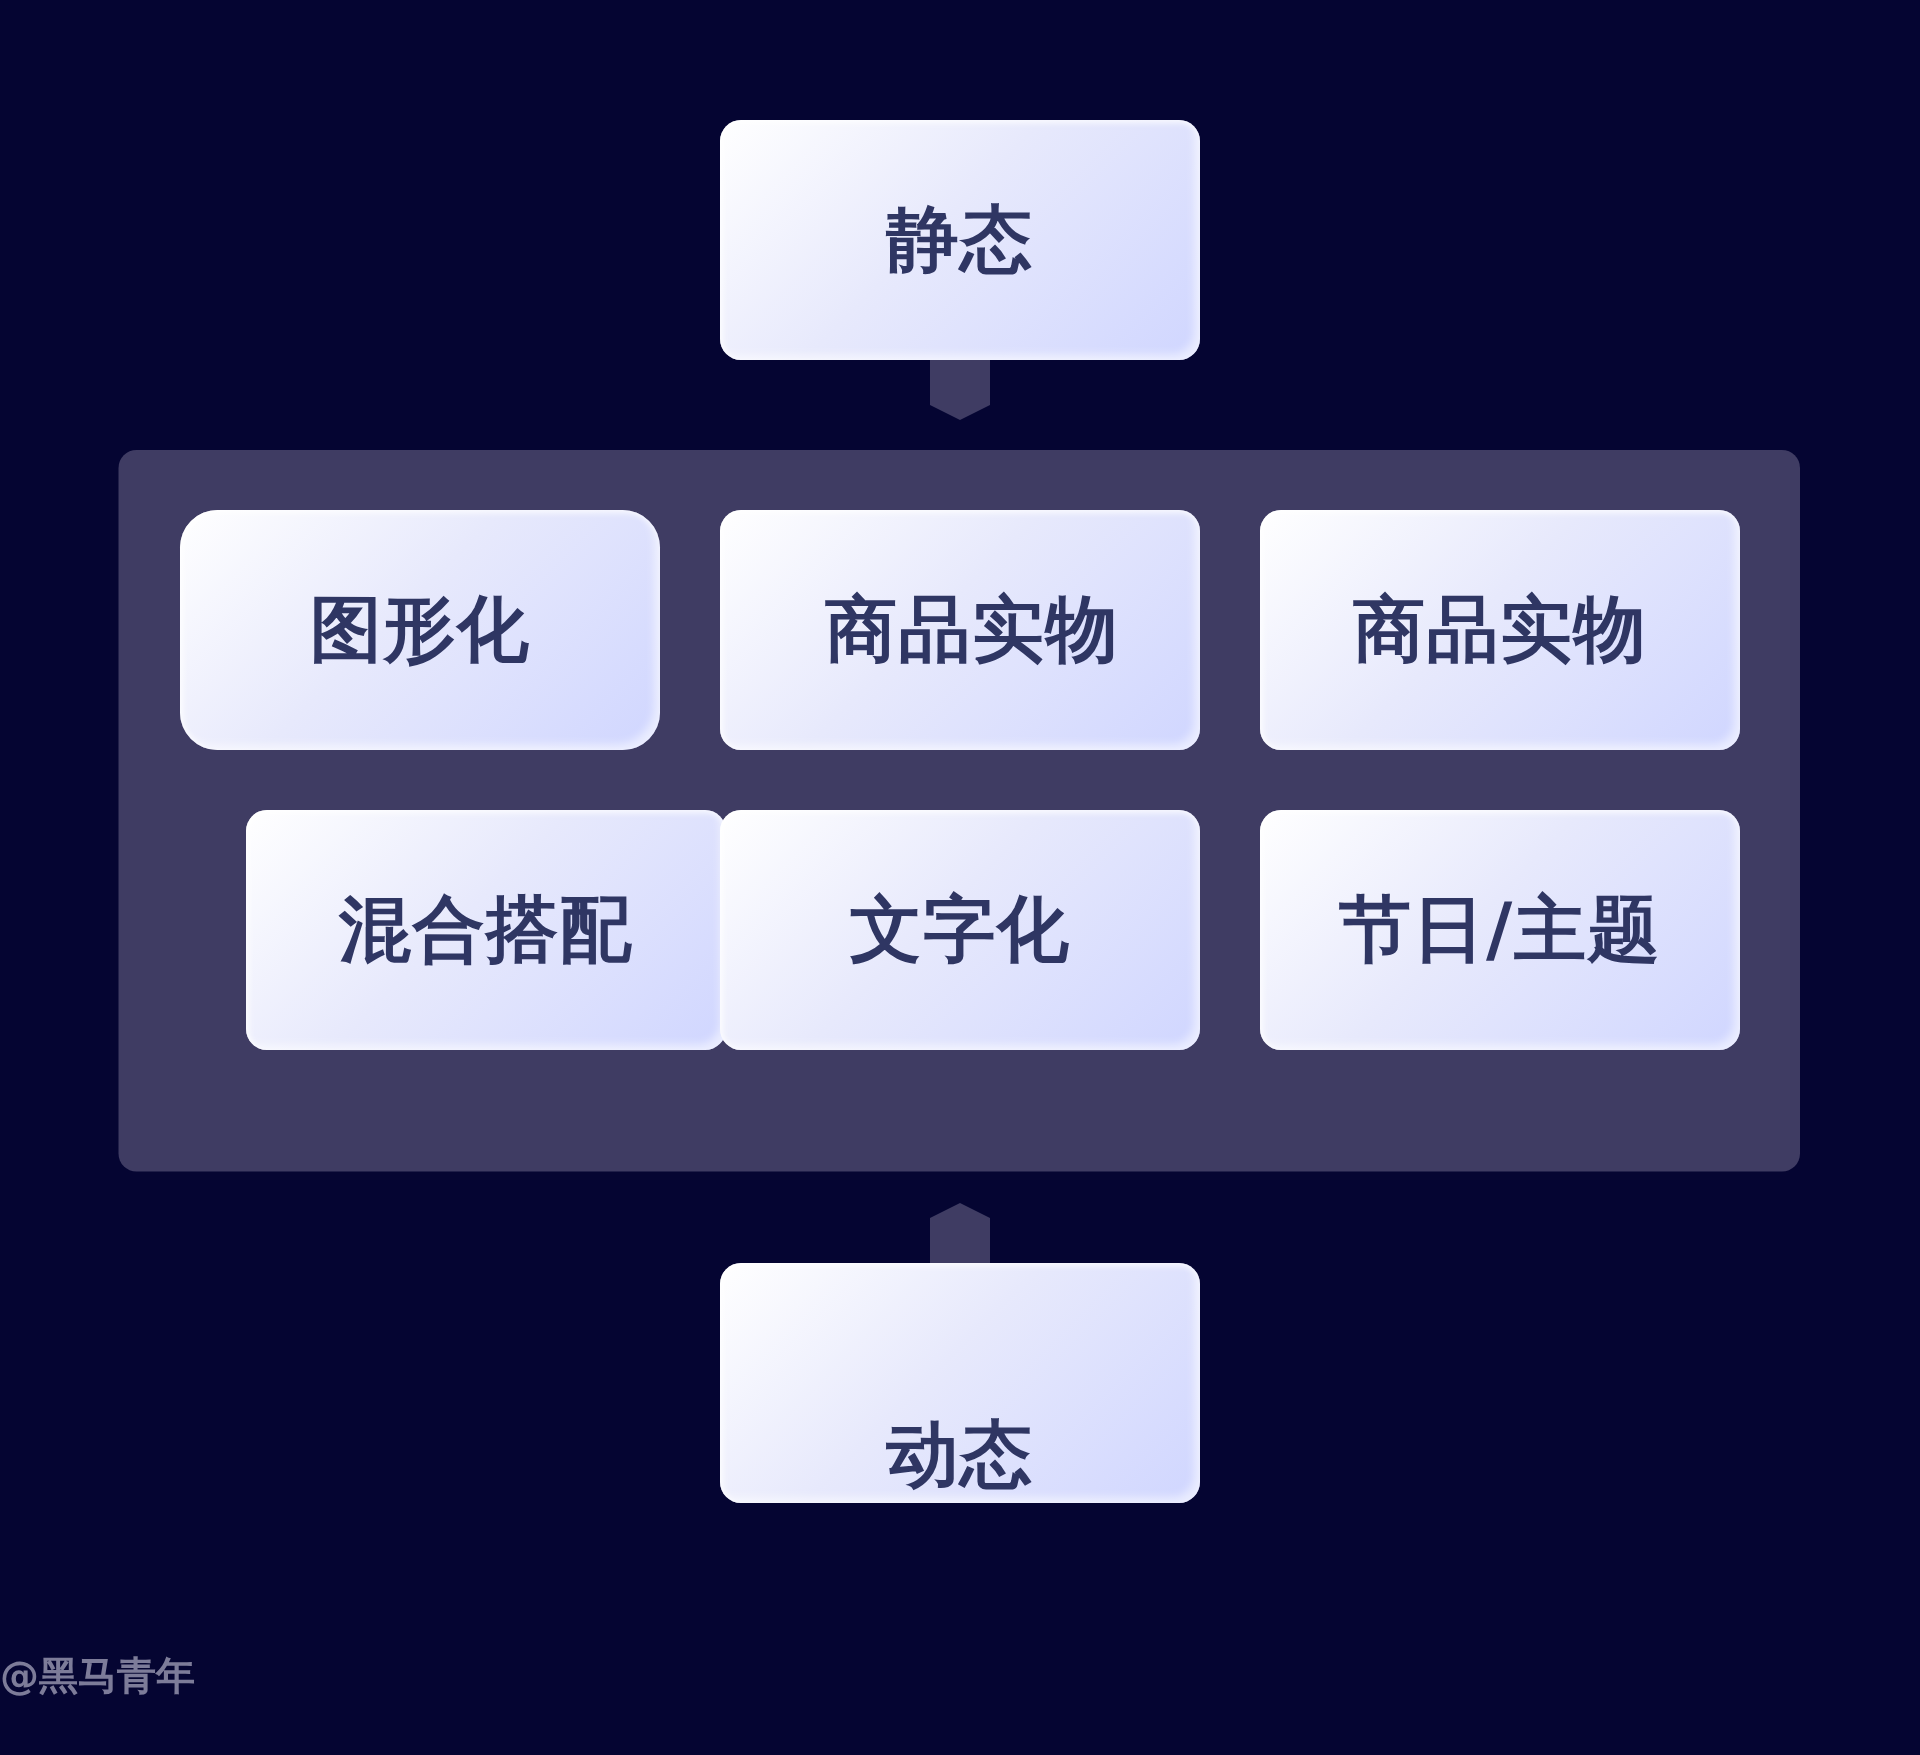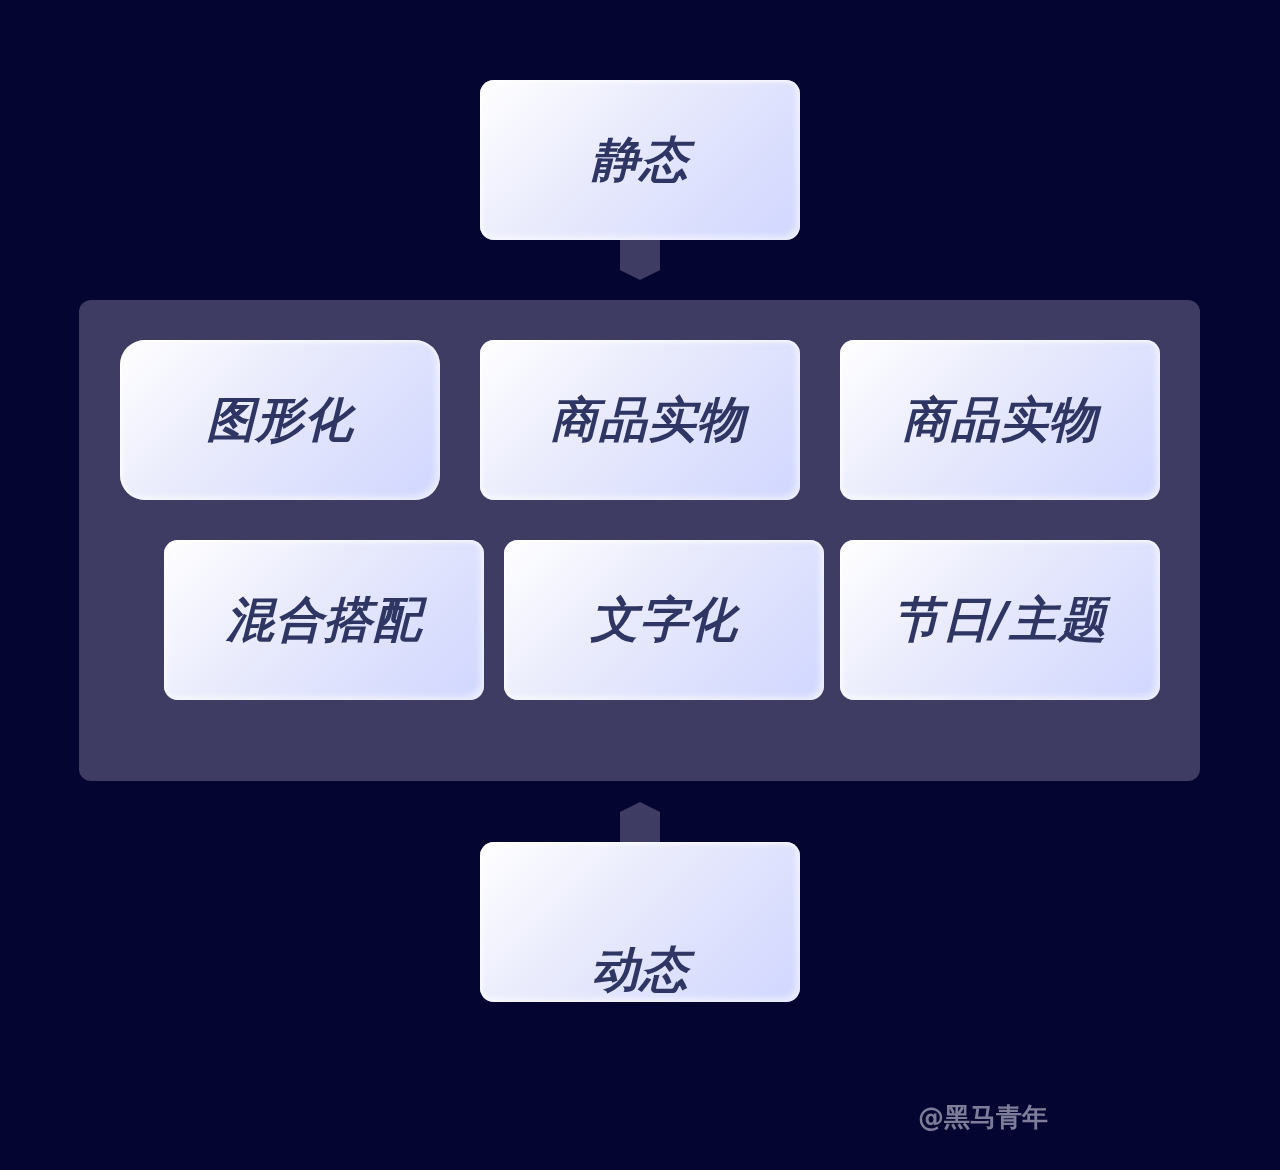--- a/index.html
+++ b/index.html
@@ -1,26 +1,26 @@
 <!DOCTYPE html>
 <html><head>
 <meta charset="utf-8">
 <style>
   html, body { margin:0; padding:0; }
   body { width:1280px; height:1170px; background:#050532; position:relative; overflow:hidden; font-family:"DejaVu Sans","Liberation Sans",sans-serif; }
   .card { position:absolute; width:320px; height:160px; border-radius:14px; box-sizing:border-box;
     background:linear-gradient(135deg,#ffffff 0%,#e7e9fc 45%,#d0d6ff 100%);
     box-shadow: inset -4px -4px 6px rgba(255,255,255,0.55), inset 2px 2px 4px rgba(255,255,255,0.8);
     display:flex; align-items:center; justify-content:center; }
-  .card span { color:#2f3663; font-weight:bold; font-size:48px; letter-spacing:1px;font-style:italic; }
+  .card span { color:#2f3663; font-weight:bold; font-size:48px; letter-spacing:1px; }
   .panel { position:absolute; left:79px; top:300px; width:1121px; height:481px; background:#3f3c63; border-radius:12px; }
   .connector { position:absolute; width:40px; background:#3f3c63; }
   .conn-top { left:620px; top:240px; height:40px; clip-path:polygon(0 0,100% 0,100% 75%,50% 100%,0 75%); }
   .conn-bot { left:620px; top:802px; height:40px; clip-path:polygon(50% 0,100% 25%,100% 100%,0 100%,0 25%); }
-  .footer { position:absolute; left:0; width:1048px; top:1100px; text-align:right; color:#7d7c99; font-size:26px; font-weight:bold; }
+  .footer { position:absolute; left:0; width:1048px; top:1100px; text-align:left; color:#7d7c99; font-size:26px; font-weight:bold; }
 </style>
 </head>
 <body>
 
 <div class="card" style="left:480px; top:80px;">
   <span>静态</span>
 </div>
 <div class="connector conn-top"></div>
 
 <div class="panel"></div>
@@ -30,21 +30,21 @@
 </div>
 <div class="card" style="left:480px; top:340px;padding-left:16px;">
   <span>商品实物</span>
 </div>
 <div class="card" style="left:840px; top:340px;">
   <span>商品实物</span>
 </div>
 <div class="card" style="left:120px; top:540px;margin-left:44px;">
   <span>混合搭配</span>
 </div>
-<div class="card" style="left:504px; top:540px;">
+<div class="card" style="left:480px; top:540px;">
   <span>文字化</span>
 </div>
 <div class="card" style="left:840px; top:540px;">
   <span>节日/主题</span>
 </div>
 
 <div class="connector conn-bot"></div>
 <div class="card" style="left:480px; top:842px;align-items:flex-end;">
   <span>动态</span>
 </div>

